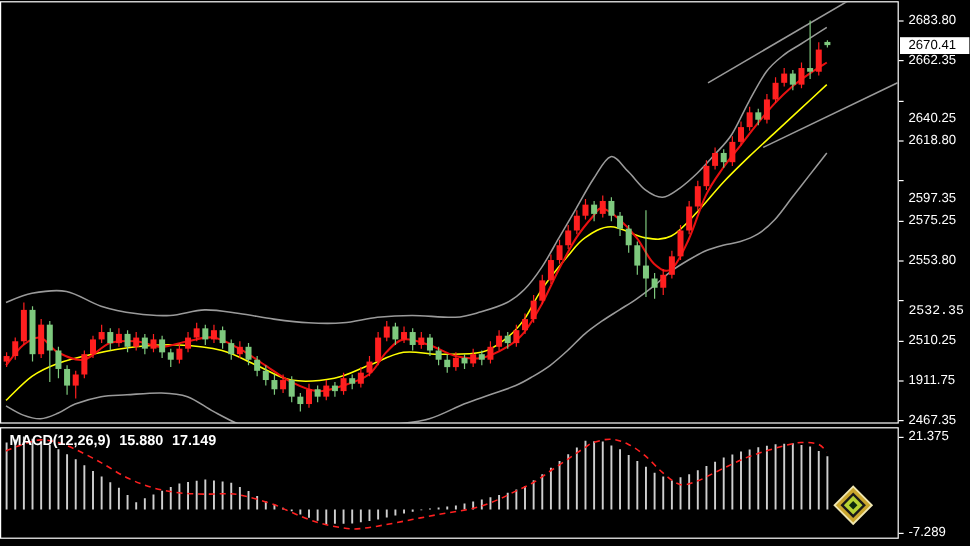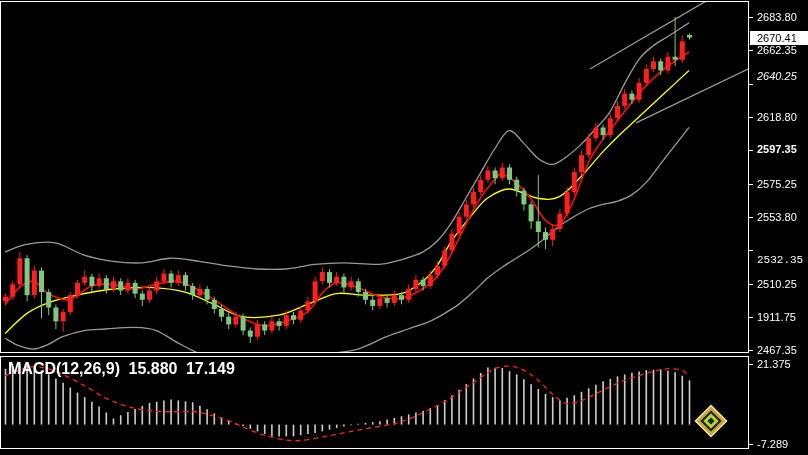--- a/index.html
+++ b/index.html
@@ -3,21 +3,21 @@
 <meta charset="utf-8">
 <style>
   html,body{margin:0;padding:0;background:#000;width:808px;height:455px;overflow:hidden;}
   #chart-window{position:relative;width:808px;height:455px;background:#000;
     font-family:"Liberation Sans",sans-serif;}
   #chart-canvas{position:absolute;left:0;top:0;}
   .hdr{position:absolute;left:8px;top:6px;color:#fff;font-size:12px;font-weight:bold;
     letter-spacing:.2px;white-space:nowrap;z-index:5;}
   .hdr .tri{color:#b8b8b8;font-size:9px;margin-right:6px;cursor:pointer;}
   .hdr span{margin-right:4px;}
-  .macd-hdr{position:absolute;left:8px;top:360px;color:#fff;font-size:16px;font-weight:bold;
+  .macd-hdr{position:absolute;left:8px;top:360px;color:#fff;font-size:12px;font-weight:bold;
     white-space:nowrap;z-index:5;}
   .macd-hdr span{margin-right:4px;}
   #price-scale{position:absolute;left:749px;top:0;width:59px;height:455px;z-index:4;cursor:ns-resize;}
   .axis-label{position:absolute;left:8px;color:#fff;font-size:11px;white-space:nowrap;}
   .tick{position:absolute;left:0;width:4px;height:1px;background:#fff;}
   .price-tag{position:absolute;left:1px;width:58px;height:14px;background:#fff;color:#000;
     font-size:11px;line-height:14px;padding-left:7px;box-sizing:border-box;}
   #logo{position:absolute;left:694px;top:404px;display:flex;align-items:center;z-index:6;}
   #logo .diamond{width:34px;height:34px;position:relative;flex:0 0 auto;}
   #logo .texts{margin-left:6px;line-height:11px;}
@@ -540,25 +540,25 @@
     <span>15.880</span>
     <span>17.149</span>
   </div>
 
   <div id="price-scale">
       <div class="tick" style="top: 16.5px;"></div>
       <div class="axis-label" style="top: 10.5px;">2683.80</div>
       <div class="tick" style="top: 49.5008px;"></div>
       <div class="axis-label" style="top: 43.5008px;">2662.35</div>
       <div class="tick" style="top: 83.5017px;"></div>
-      <div class="axis-label" style="top: 70px; font-style: italic;">2640.25</div>
+      <div class="axis-label" style="top: 93px;">2640.25</div>
       <div class="tick" style="top: 116.502px;"></div>
       <div class="axis-label" style="top: 110.502px;">2618.80</div>
       <div class="tick" style="top: 149.503px;"></div>
-      <div class="axis-label" style="top: 143px; font-weight: bold;">2597.35</div>
+      <div class="axis-label" style="top: 159px;">2597.35</div>
       <div class="tick" style="top: 183.504px;"></div>
       <div class="axis-label" style="top: 177.504px;">2575.25</div>
       <div class="tick" style="top: 216.505px;"></div>
       <div class="axis-label" style="top: 210.505px;">2553.80</div>
       <div class="tick" style="top: 249.506px;"></div>
       <div class="axis-label" style="top: 254px; font-family: Liberation Mono, monospace;">2532.35</div>
       <div class="tick" style="top: 283.507px;"></div>
       <div class="axis-label" style="top: 277.507px;">2510.25</div>
       <div class="tick" style="top: 316.507px;"></div>
       <div class="axis-label" style="top: 310.507px;">1911.75</div>

